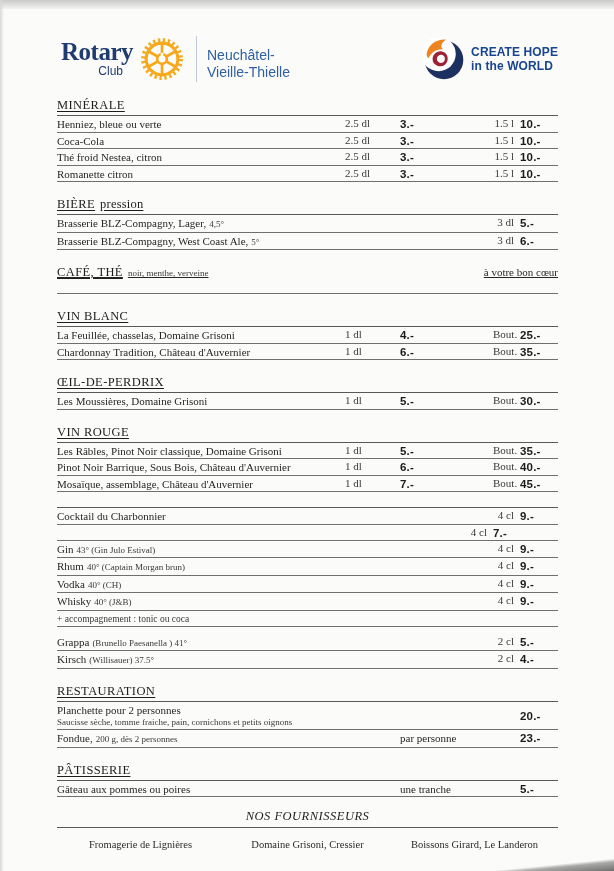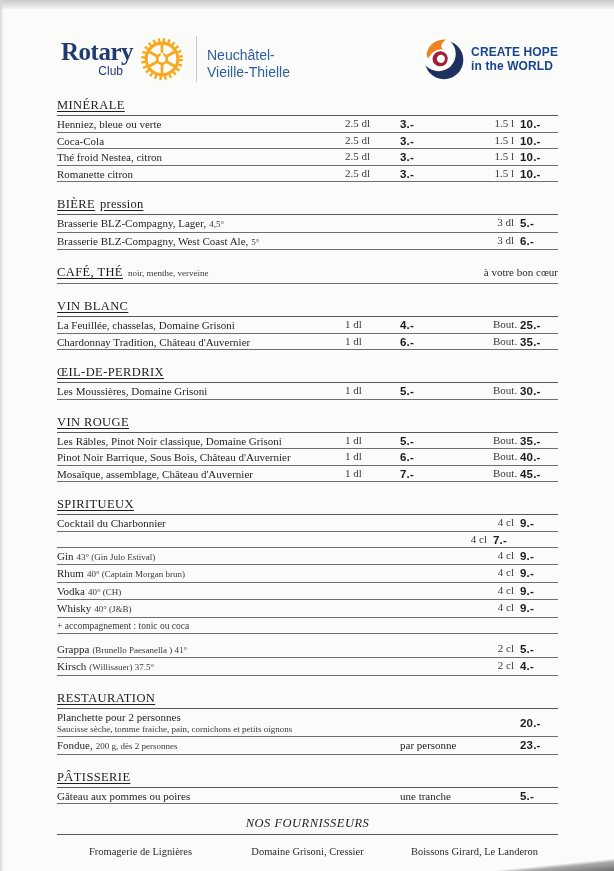--- a/index.html
+++ b/index.html
@@ -37,21 +37,21 @@
   .theme-logo{display:flex;align-items:center;gap:6px;margin-top:2px;}
   .swirl{width:42px;height:42px;flex:0 0 auto;}
   .theme-text{font-family:"Liberation Sans",sans-serif;font-weight:bold;
     font-size:12px;line-height:14px;color:var(--theme-navy);letter-spacing:0.1px;}
 
   
   #menu{margin-top:12px;}
   .section{margin-top:15px;}
   .section:first-child{margin-top:0;}
   .section-header{display:flex;align-items:baseline;padding-bottom:2px;}
-  .section-header.header-rule{border-bottom:1px solid var(--rule);padding-bottom:3px;}
+  .section-header.header-rule{border-bottom:1px solid var(--rule);padding-bottom:13px;text-decoration:underline;}
   .section-title,.section-title-suffix{
     font-size:12.5px;letter-spacing:0.4px;color:#1d1d1d;
     text-decoration:underline;text-underline-offset:2px;text-decoration-thickness:1px;}
   .section-title-suffix{margin-left:5px;letter-spacing:0.2px;}
   .header-small{font-size:9px;color:var(--ink-soft);margin-left:5px;}
   .header-note{margin-left:auto;font-size:11px;color:#2a2a2a;}
   .rows{border-top:1px solid var(--rule-dark);}
   .row{display:grid;grid-template-columns:288px 55px 93px 27px auto;
     align-items:baseline;border-bottom:1px solid var(--rule);padding:2px 0 1px;}
   .row--multi{align-items:center;}
@@ -251,23 +251,20 @@
           <div class="row">
             <div class="cell-name"><span>Mosaïque, assemblage, Château d'Auvernier</span></div>
             <span class="m m1">1 dl</span>
             <span class="p">7.-</span>
             <span class="m m2">Bout.</span>
             <span class="p">45.-</span>
           </div>
         </div>
       </div>
       <div class="section">
-        <div class="section-header">
-          <span class="section-title">SPIRITUEUX</span>
-        </div>
         <div class="rows">
           <div class="row row--multi">
             <div class="cell-name"><span>Cocktail du Charbonnier</span></div>
             <span class="m m1"></span>
             <span class="p"></span>
             <span class="m m2">4 cl</span>
             <span class="p">9.-</span>
           </div>
           <div class="row">
             <span class="m m1"></span>

